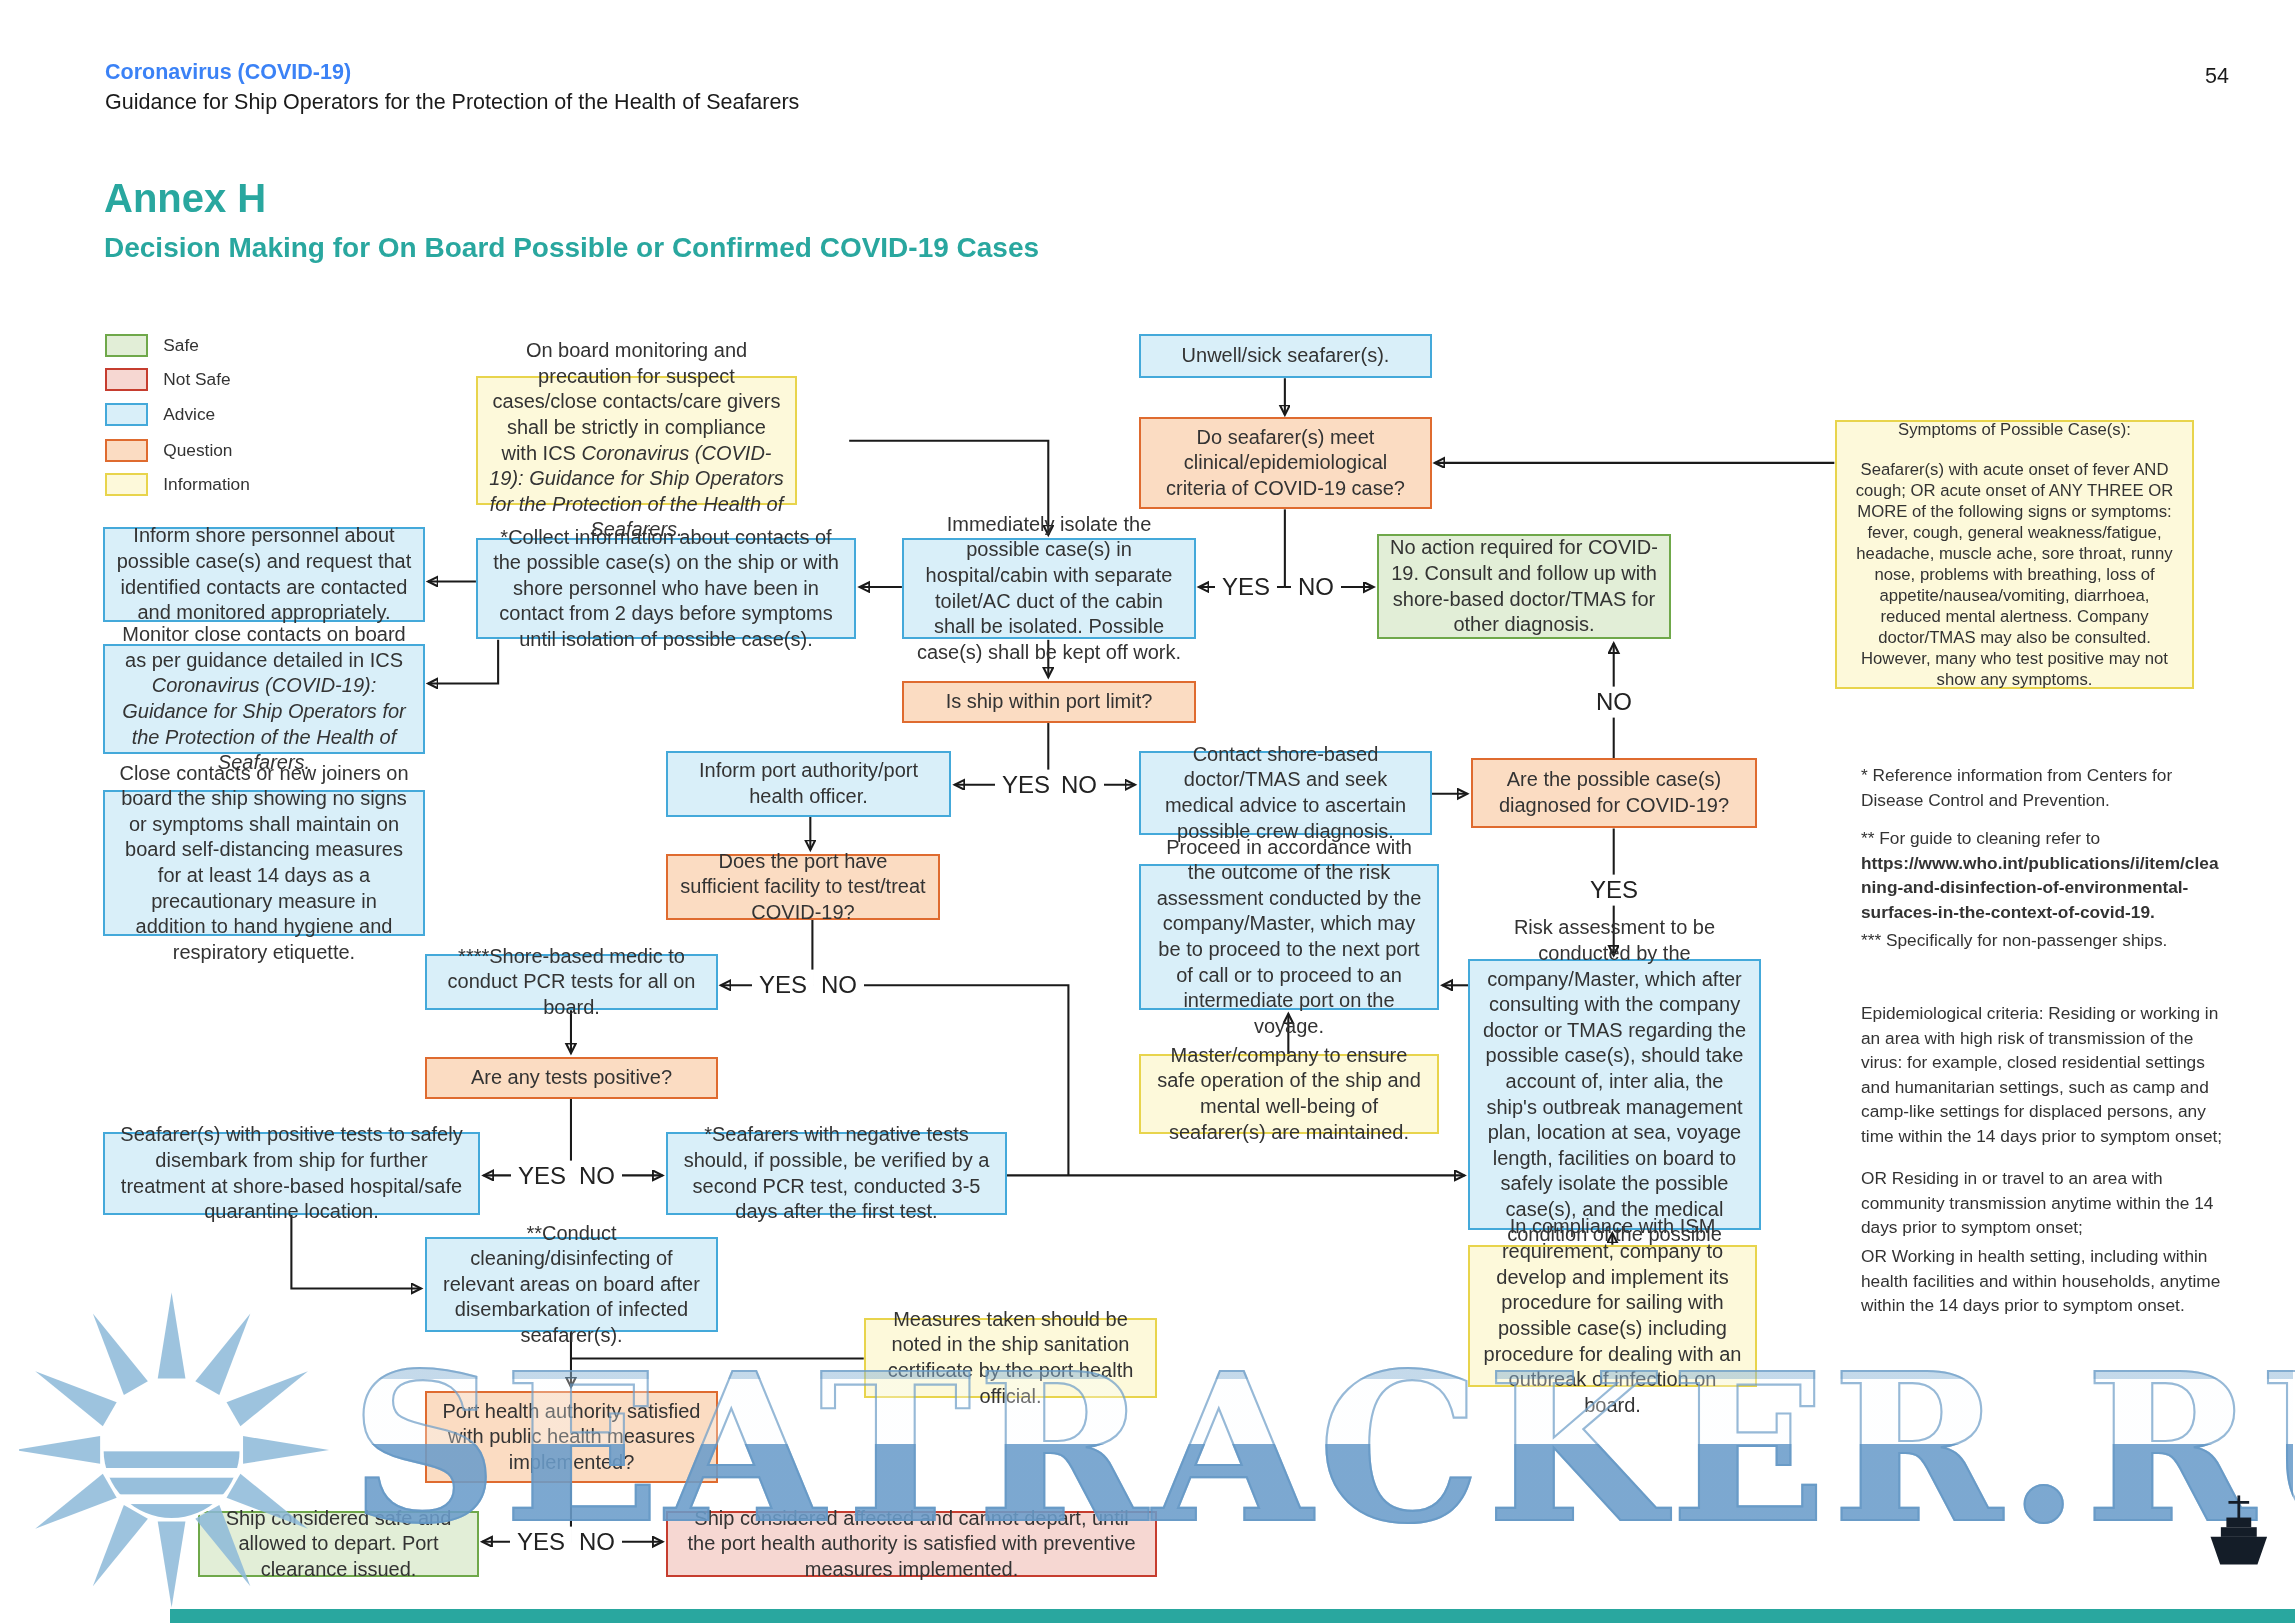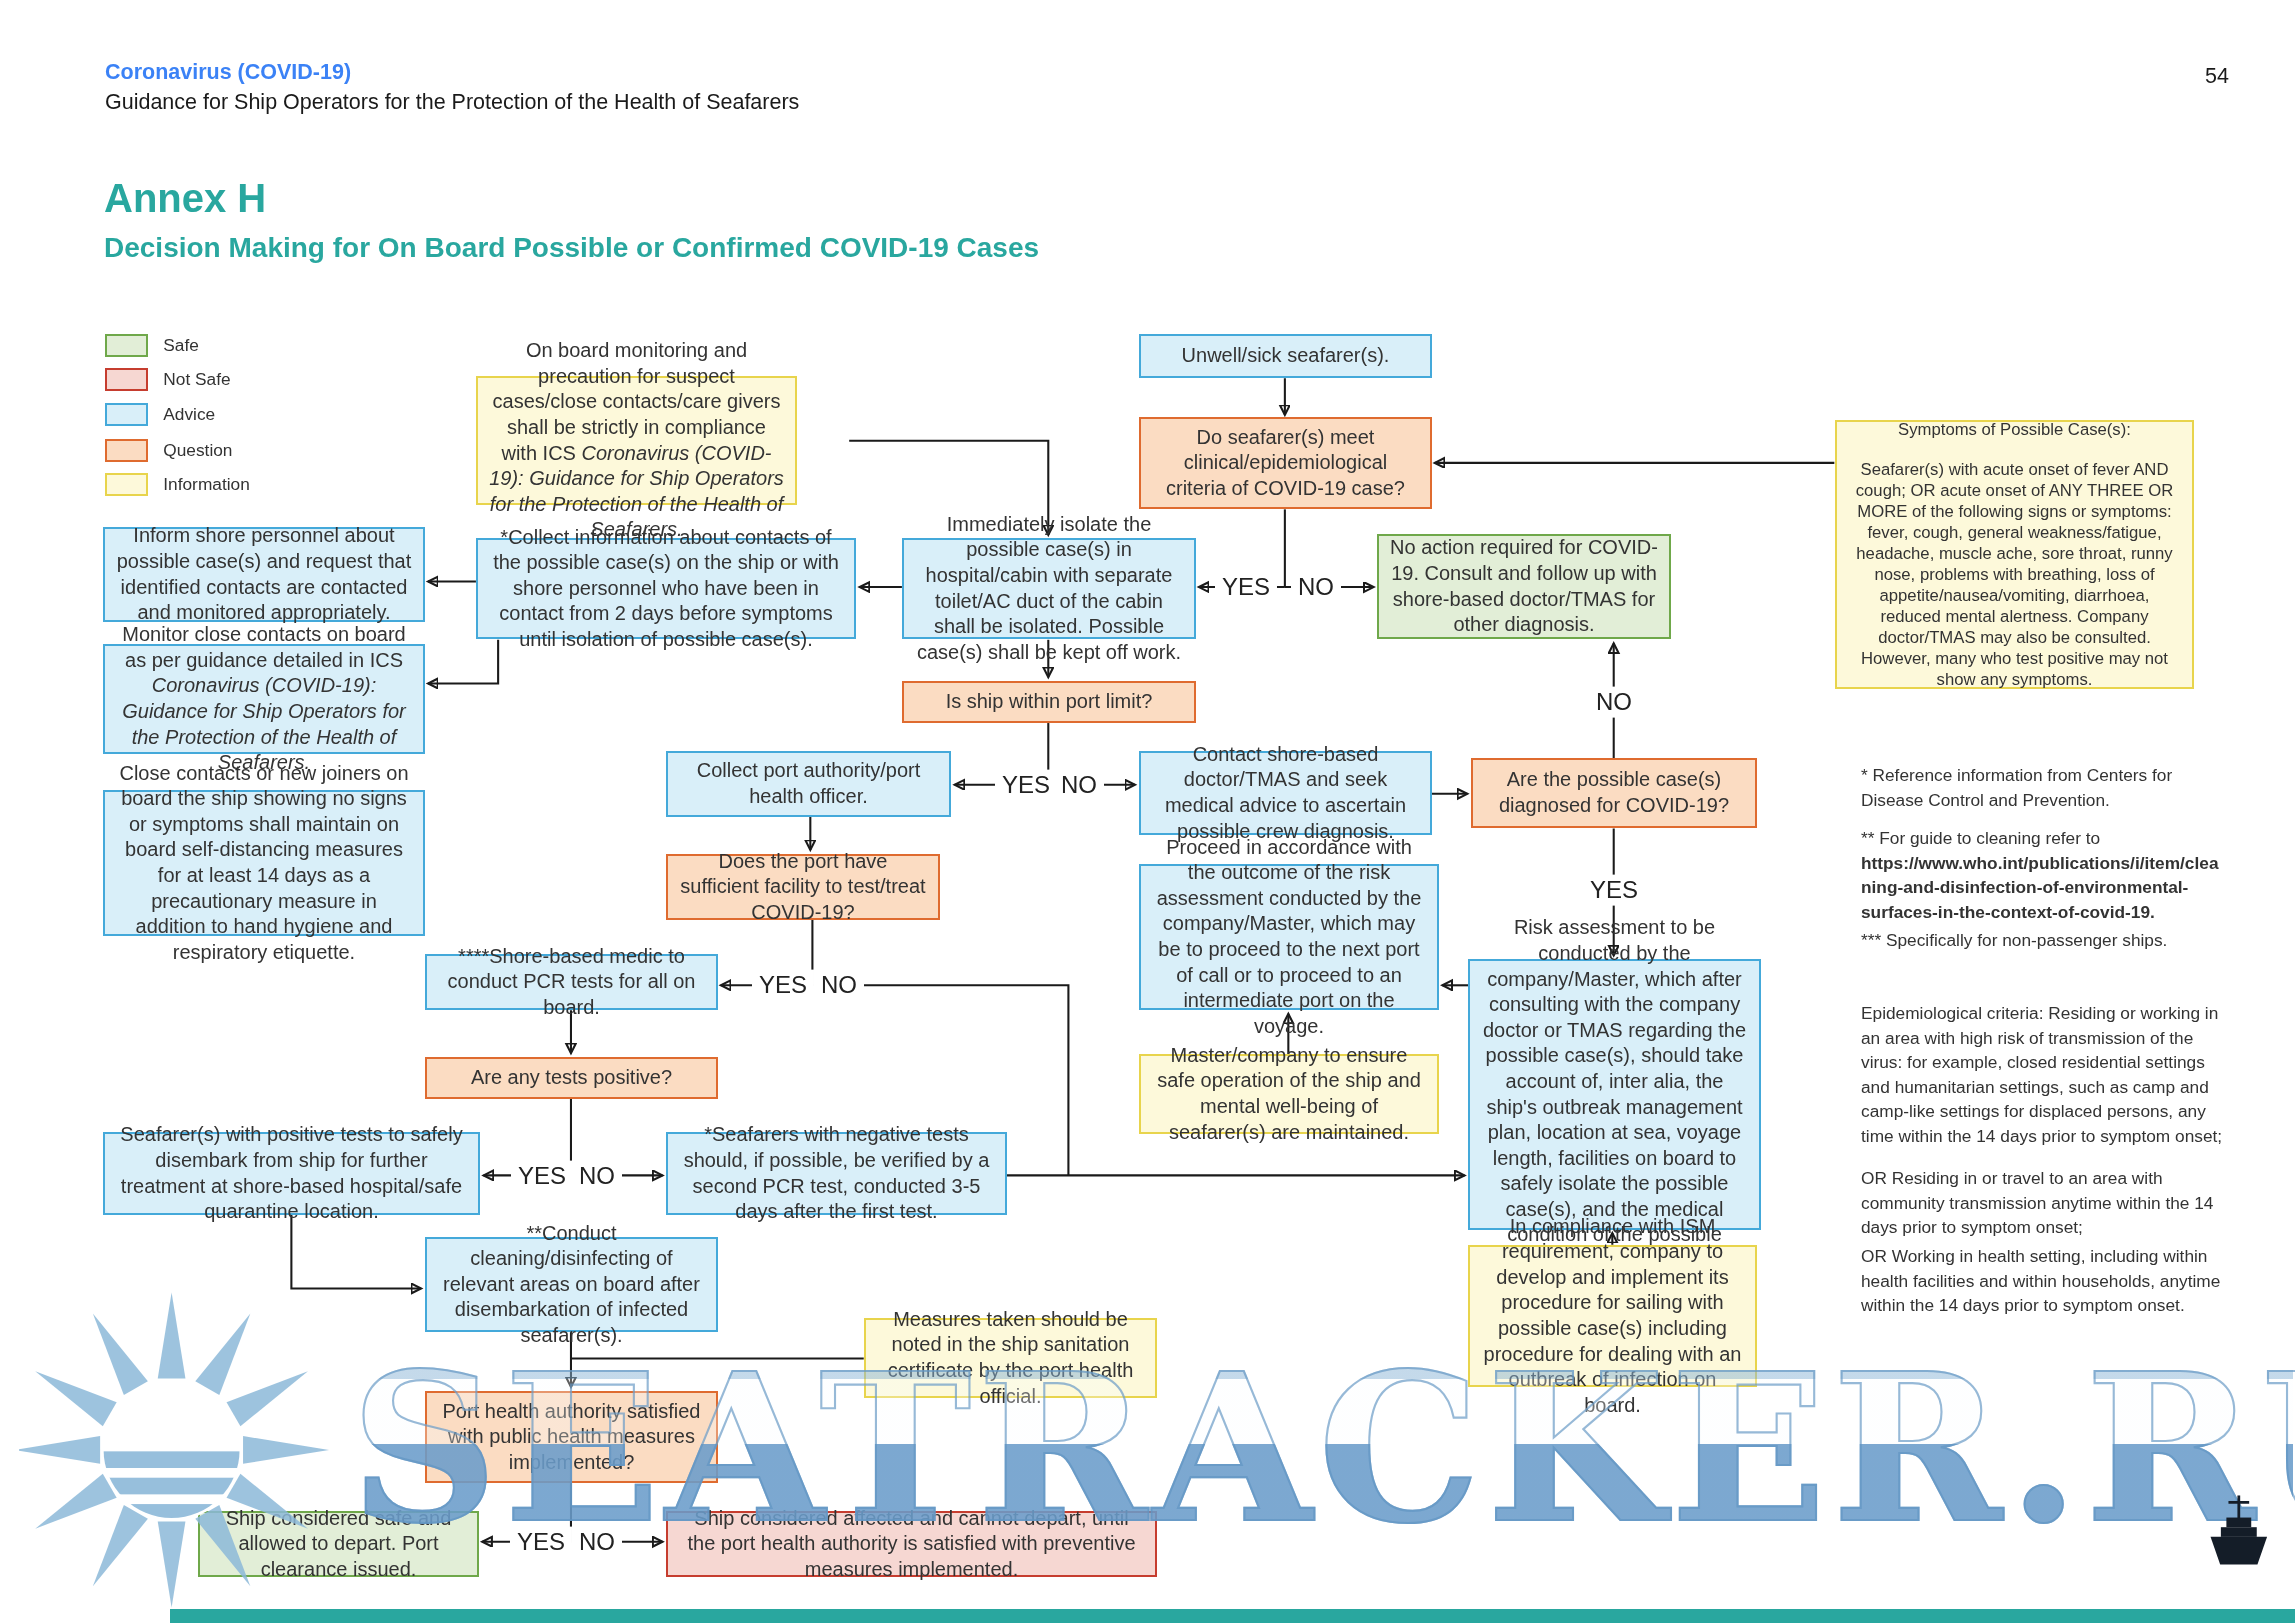--- a/index.html
+++ b/index.html
@@ -181,21 +181,21 @@
 
   <div class="bx advice" style="left:103px;top:790px;width:322px;height:146px">
     <div>Close contacts or new joiners on board the ship showing no signs or symptoms shall maintain on board self-distancing measures for at least 14 days as a precautionary measure in addition to hand hygiene and respiratory etiquette.</div>
   </div>
 
   <div class="bx question" style="left:902px;top:681px;width:294px;height:42px">
     <div>Is ship within port limit?</div>
   </div>
 
   <div class="bx advice" style="left:666px;top:751px;width:285px;height:66px">
-    <div>Collect port authority/port health officer.</div>
+    <div>Inform port authority/port health officer.</div>
   </div>
 
   <div class="bx advice" style="left:1139px;top:751px;width:293px;height:84px">
     <div>Contact shore-based doctor/TMAS and seek medical advice to ascertain possible crew diagnosis.</div>
   </div>
 
   <div class="bx question" style="left:1471px;top:758px;width:286px;height:70px">
     <div>Are the possible case(s) diagnosed for COVID-19?</div>
   </div>
 

